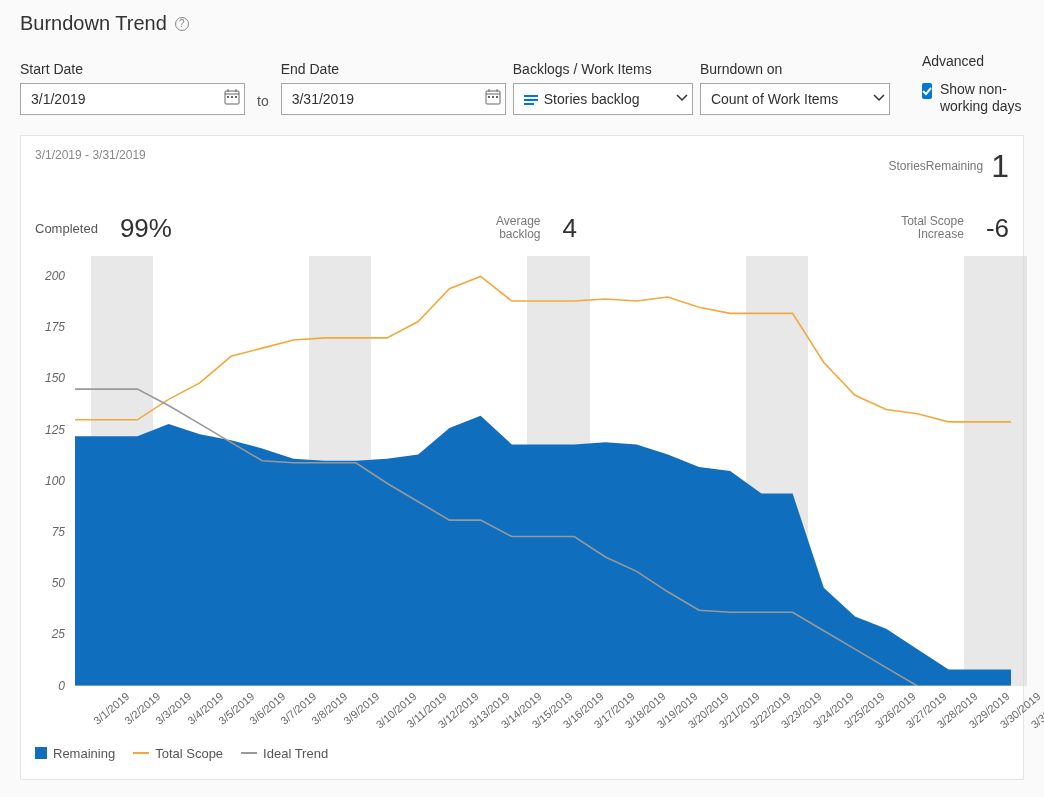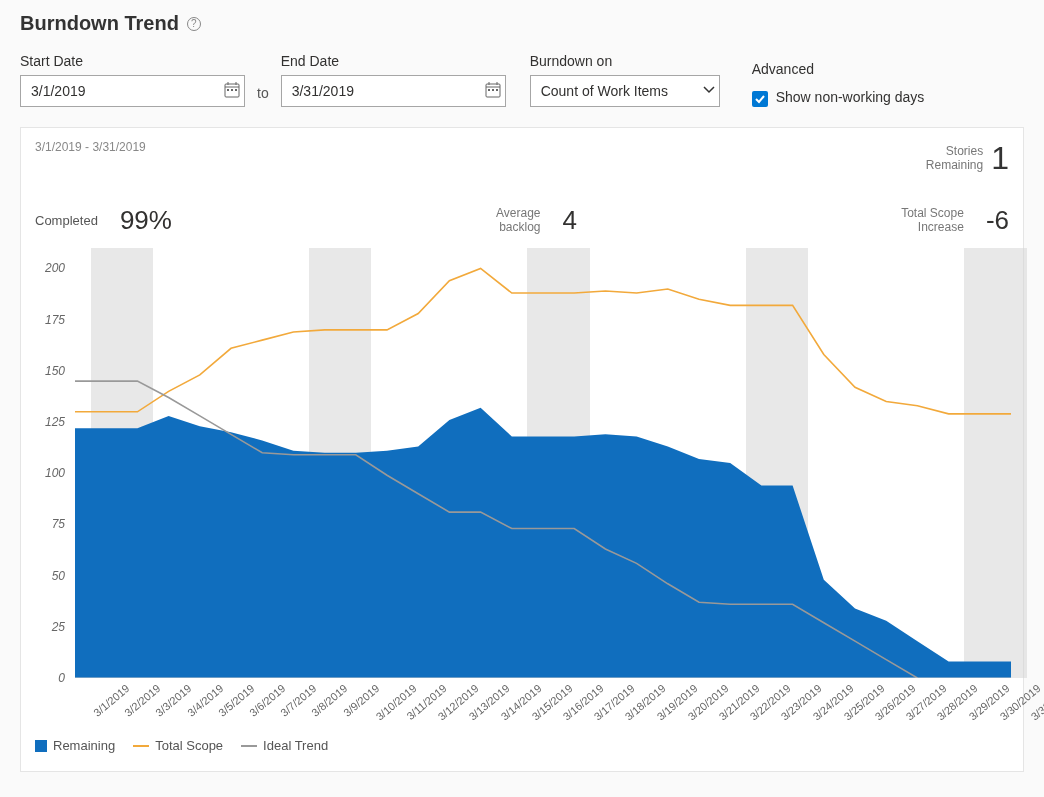--- a/index.html
+++ b/index.html
@@ -1,20 +1,20 @@
 <!DOCTYPE html>
 <html><head>
 <meta charset="utf-8">
 <style>
   * { box-sizing: border-box; }
   html,body { margin:0; padding:0; font-family:"Segoe UI",-apple-system,BlinkMacSystemFont,sans-serif; color:#323130; background:#fafafa; }
   .page { width:1044px; height:797px; padding:12px 20px 20px 20px; }
 
   .title-row { display:flex; align-items:center; gap:8px; margin-bottom:18px; }
-  .title { font-size:20px; font-weight:700; color:#333; }
+  .title { font-size:20px; font-weight:400; color:#333; }
   .help-icon { width:14px; height:14px; border:1px solid #888; border-radius:50%; display:inline-flex; align-items:center; justify-content:center; font-size:10px; color:#888; cursor:pointer; }
 
   .filters { display:flex; align-items:flex-end; gap:0; margin-bottom:20px; }
   .field { display:flex; flex-direction:column; }
   .field-label { font-size:14px; color:#323130; margin-bottom:6px; }
   .input-box { border:1px solid #a6a6a6; background:#fff; height:32px; display:flex; align-items:center; padding:0 4px 0 10px; font-size:14px; color:#323130; }
   .date-box { width:225px; justify-content:space-between; }
   .cal-icon svg { width:16px; height:16px; fill:#666; }
   .to-word { padding:0 12px 6px 12px; font-size:14px; color:#555; align-self:flex-end; }
   .dropdown { width:180px; justify-content:space-between; cursor:pointer; }
@@ -26,21 +26,21 @@
   .adv-col { display:flex; flex-direction:column; margin-left:32px; }
   .adv-row { display:flex; align-items:flex-start; gap:8px; margin-top:6px; }
   .adv-check { width:16px; height:16px; background:#0078d4; border-radius:2px; display:flex; align-items:center; justify-content:center; margin-top:2px; cursor:pointer; }
   .adv-check svg { width:10px; height:10px; stroke:#fff; stroke-width:2; fill:none; }
   .adv-text { font-size:14px; line-height:1.2; }
 
   .card { background:#fff; border:1px solid #e5e5e5; padding:12px 14px 18px 14px; }
   .range-row { display:flex; justify-content:space-between; align-items:flex-start; }
   .range-text { font-size:12px; color:#888; }
   .stories-rem { text-align:right; display:flex; align-items:center; gap:8px; }
-  .stories-rem .stack { display:flex; flex-direction:column; align-items:flex-end; font-size:12px; color:#777; line-height:1.1; }
+  .stories-rem .stack { display:flex; flex-direction:row; align-items:flex-end; font-size:12px; color:#777; line-height:1.1; }
   .big-num { font-size:32px; font-weight:300; color:#333; }
 
   .stats-row { display:flex; justify-content:space-between; align-items:flex-end; margin:28px 0 12px 0; }
   .stat { display:flex; align-items:center; gap:22px; }
   .stat .lab { font-size:13px; color:#555; text-align:right; }
   .stat .lab2 { font-size:12px; color:#777; line-height:1.1; text-align:right; }
   .stat .val { font-size:26px; font-weight:300; }
 
   .chart-wrap { position:relative; width:976px; height:470px; margin-top:4px; }
   .ytick { position:absolute; left:0; font-size:12px; color:#666; transform:translateY(-50%); text-align:right; width:30px;font-style:italic; }
@@ -95,20 +95,38 @@
               <rect x="3" y="7" width="2" height="2" fill="#666"></rect>
               <rect x="7" y="7" width="2" height="2" fill="#666"></rect>
               <rect x="11" y="7" width="2" height="2" fill="#666"></rect>
               <line x1="4" y1="0" x2="4" y2="3" stroke="#666"></line>
               <line x1="12" y1="0" x2="12" y2="3" stroke="#666"></line>
             </svg>
         </span>
       </div>
     </div>
     <div class="gap"></div>
+    <div class="field">
+      <span class="field-label">Backlogs / Work Items</span>
+      <div class="input-box dropdown">
+        <span class="stories-ico">
+          <span class="sico">
+            <svg viewBox="0 0 14 12">
+                <rect x="0" y="1" width="14" height="2" fill="#0078d4"></rect>
+                <rect x="0" y="5" width="14" height="2" fill="#0078d4"></rect>
+                <rect x="0" y="9" width="10" height="2" fill="#0078d4"></rect>
+              </svg>
+          </span>
+          <span>Stories backlog</span>
+        </span>
+        <span class="chevron"><svg viewBox="0 0 12 12">
+              <path d="M1 3 L6 8 L11 3" fill="none" stroke="#333" stroke-width="1.5"></path>
+            </svg></span>
+      </div>
+    </div>
     <div class="gap"></div>
     <div class="field">
       <span class="field-label">Burndown on</span>
       <div class="input-box dropdown burndown-dd">
         <span>Count of Work Items</span>
         <span class="chevron"><svg viewBox="0 0 12 12">
               <path d="M1 3 L6 8 L11 3" fill="none" stroke="#333" stroke-width="1.5"></path>
             </svg></span>
       </div>
     </div>

